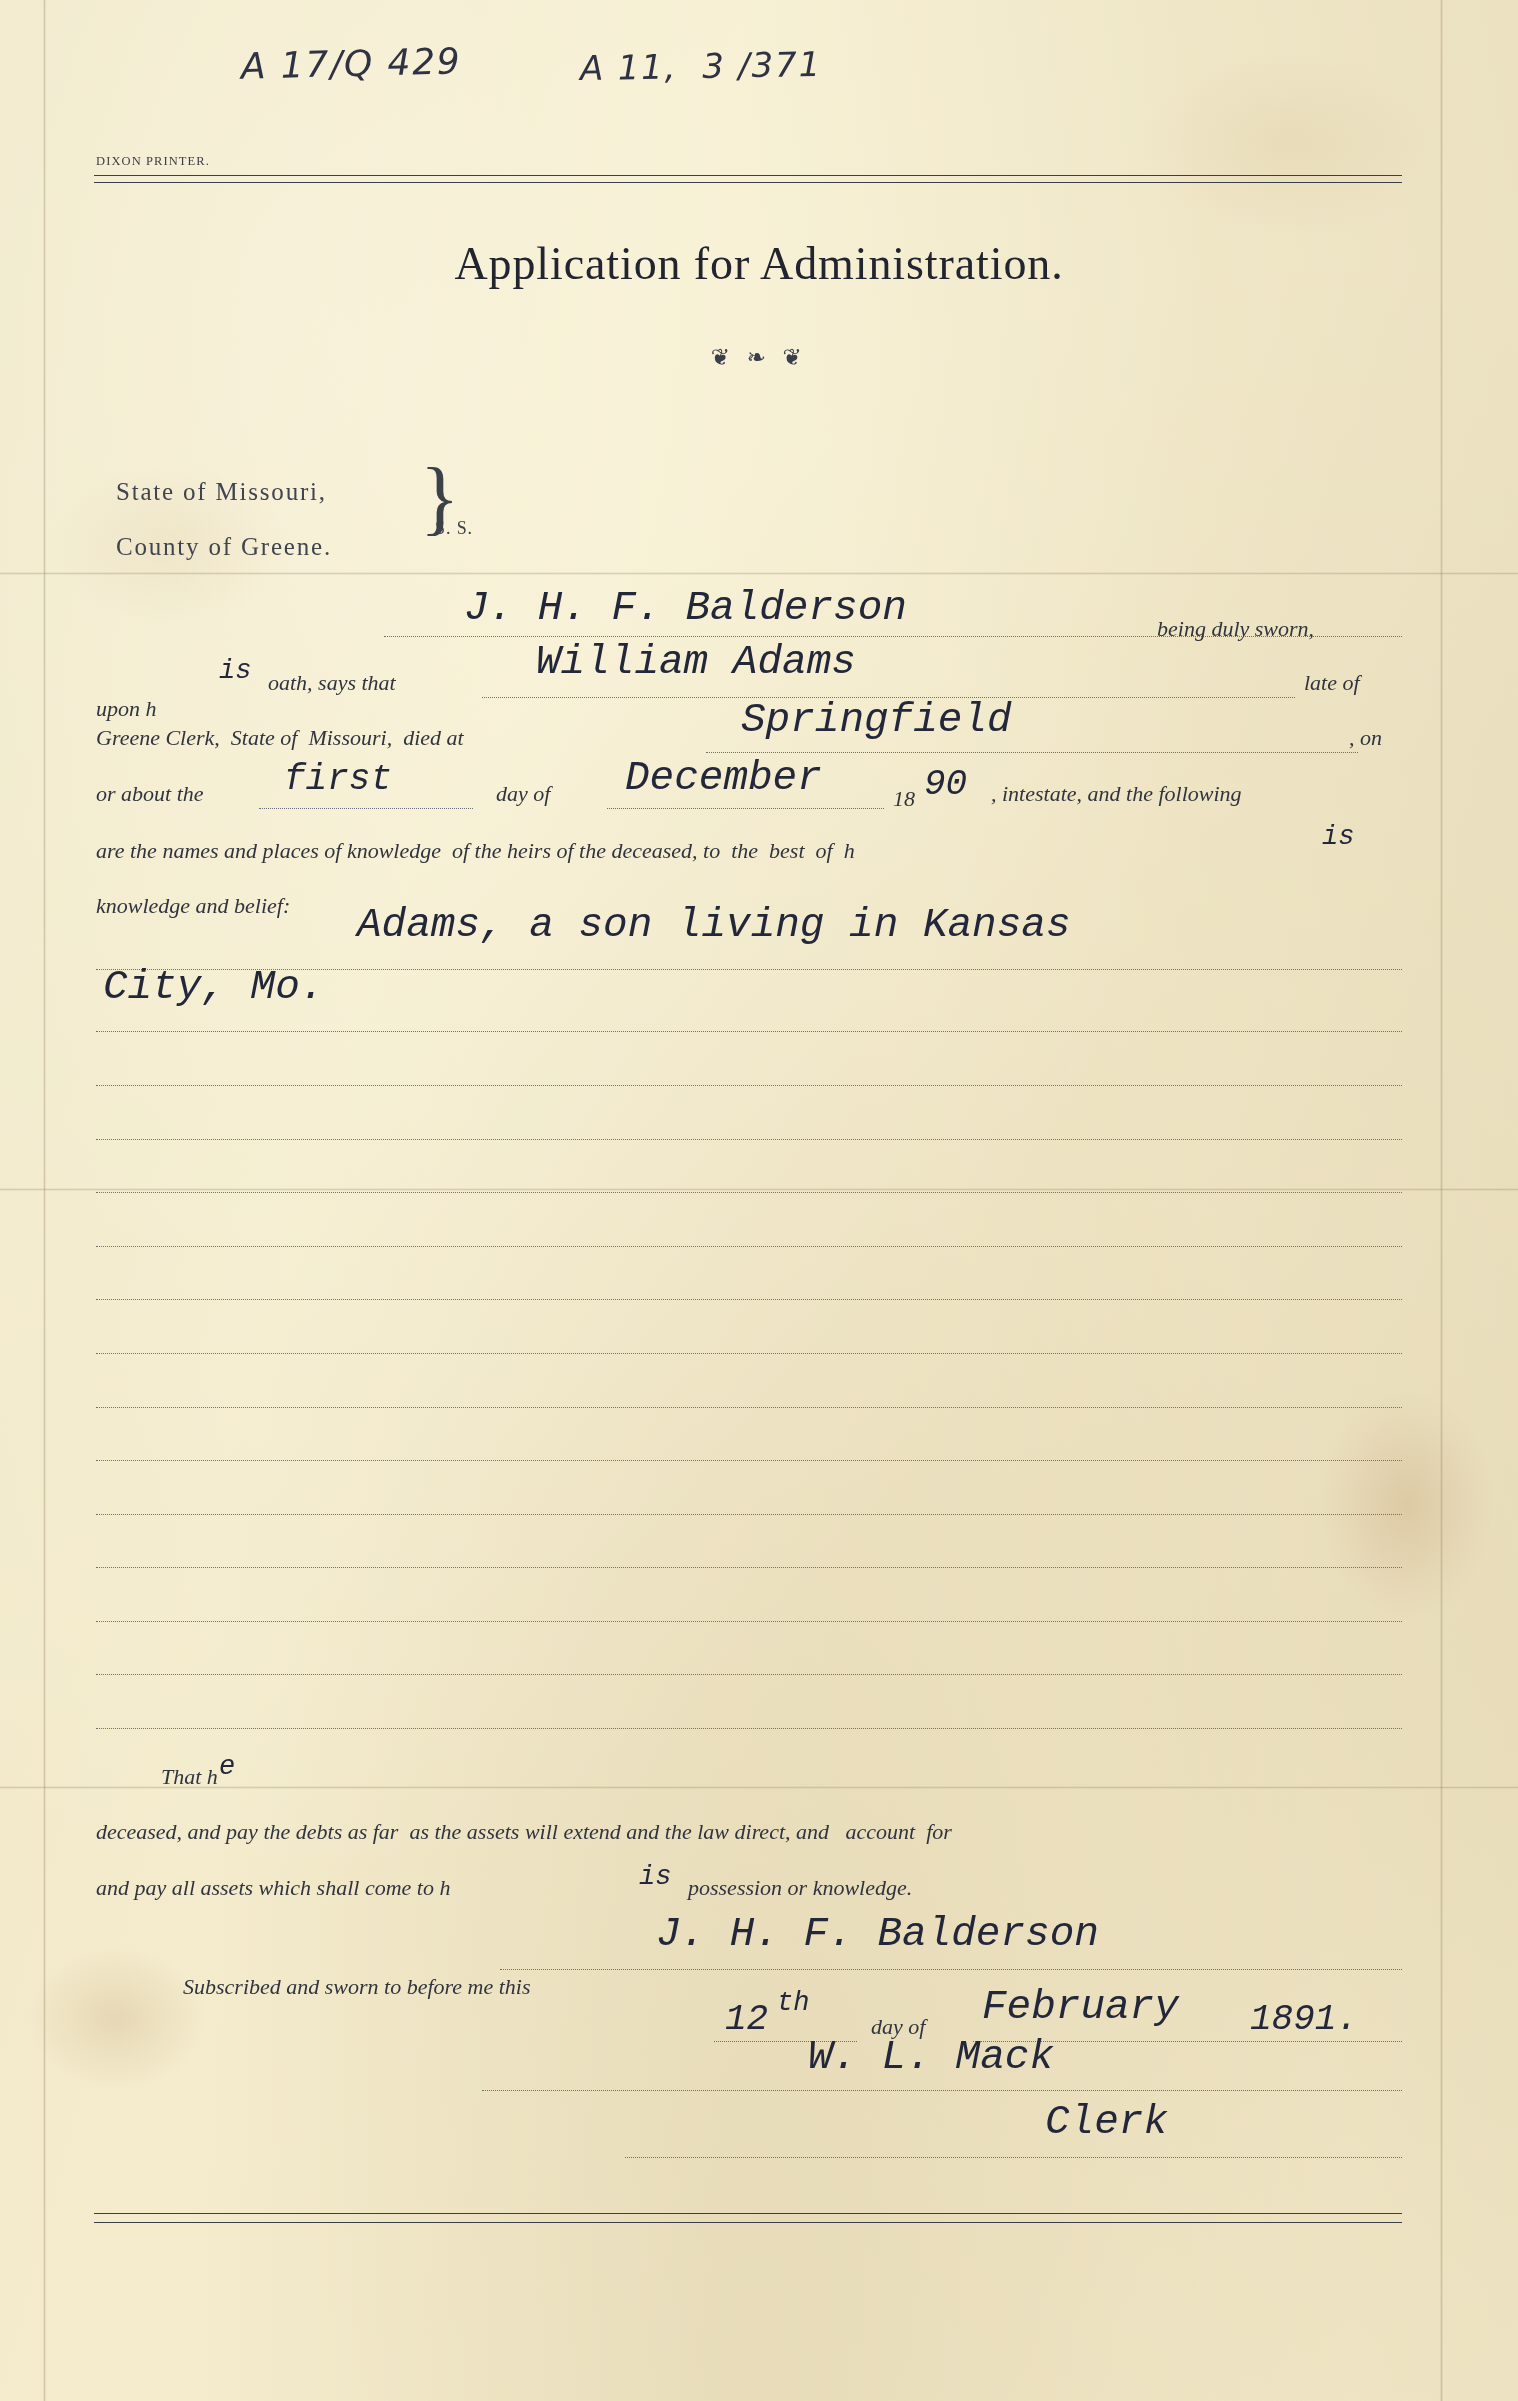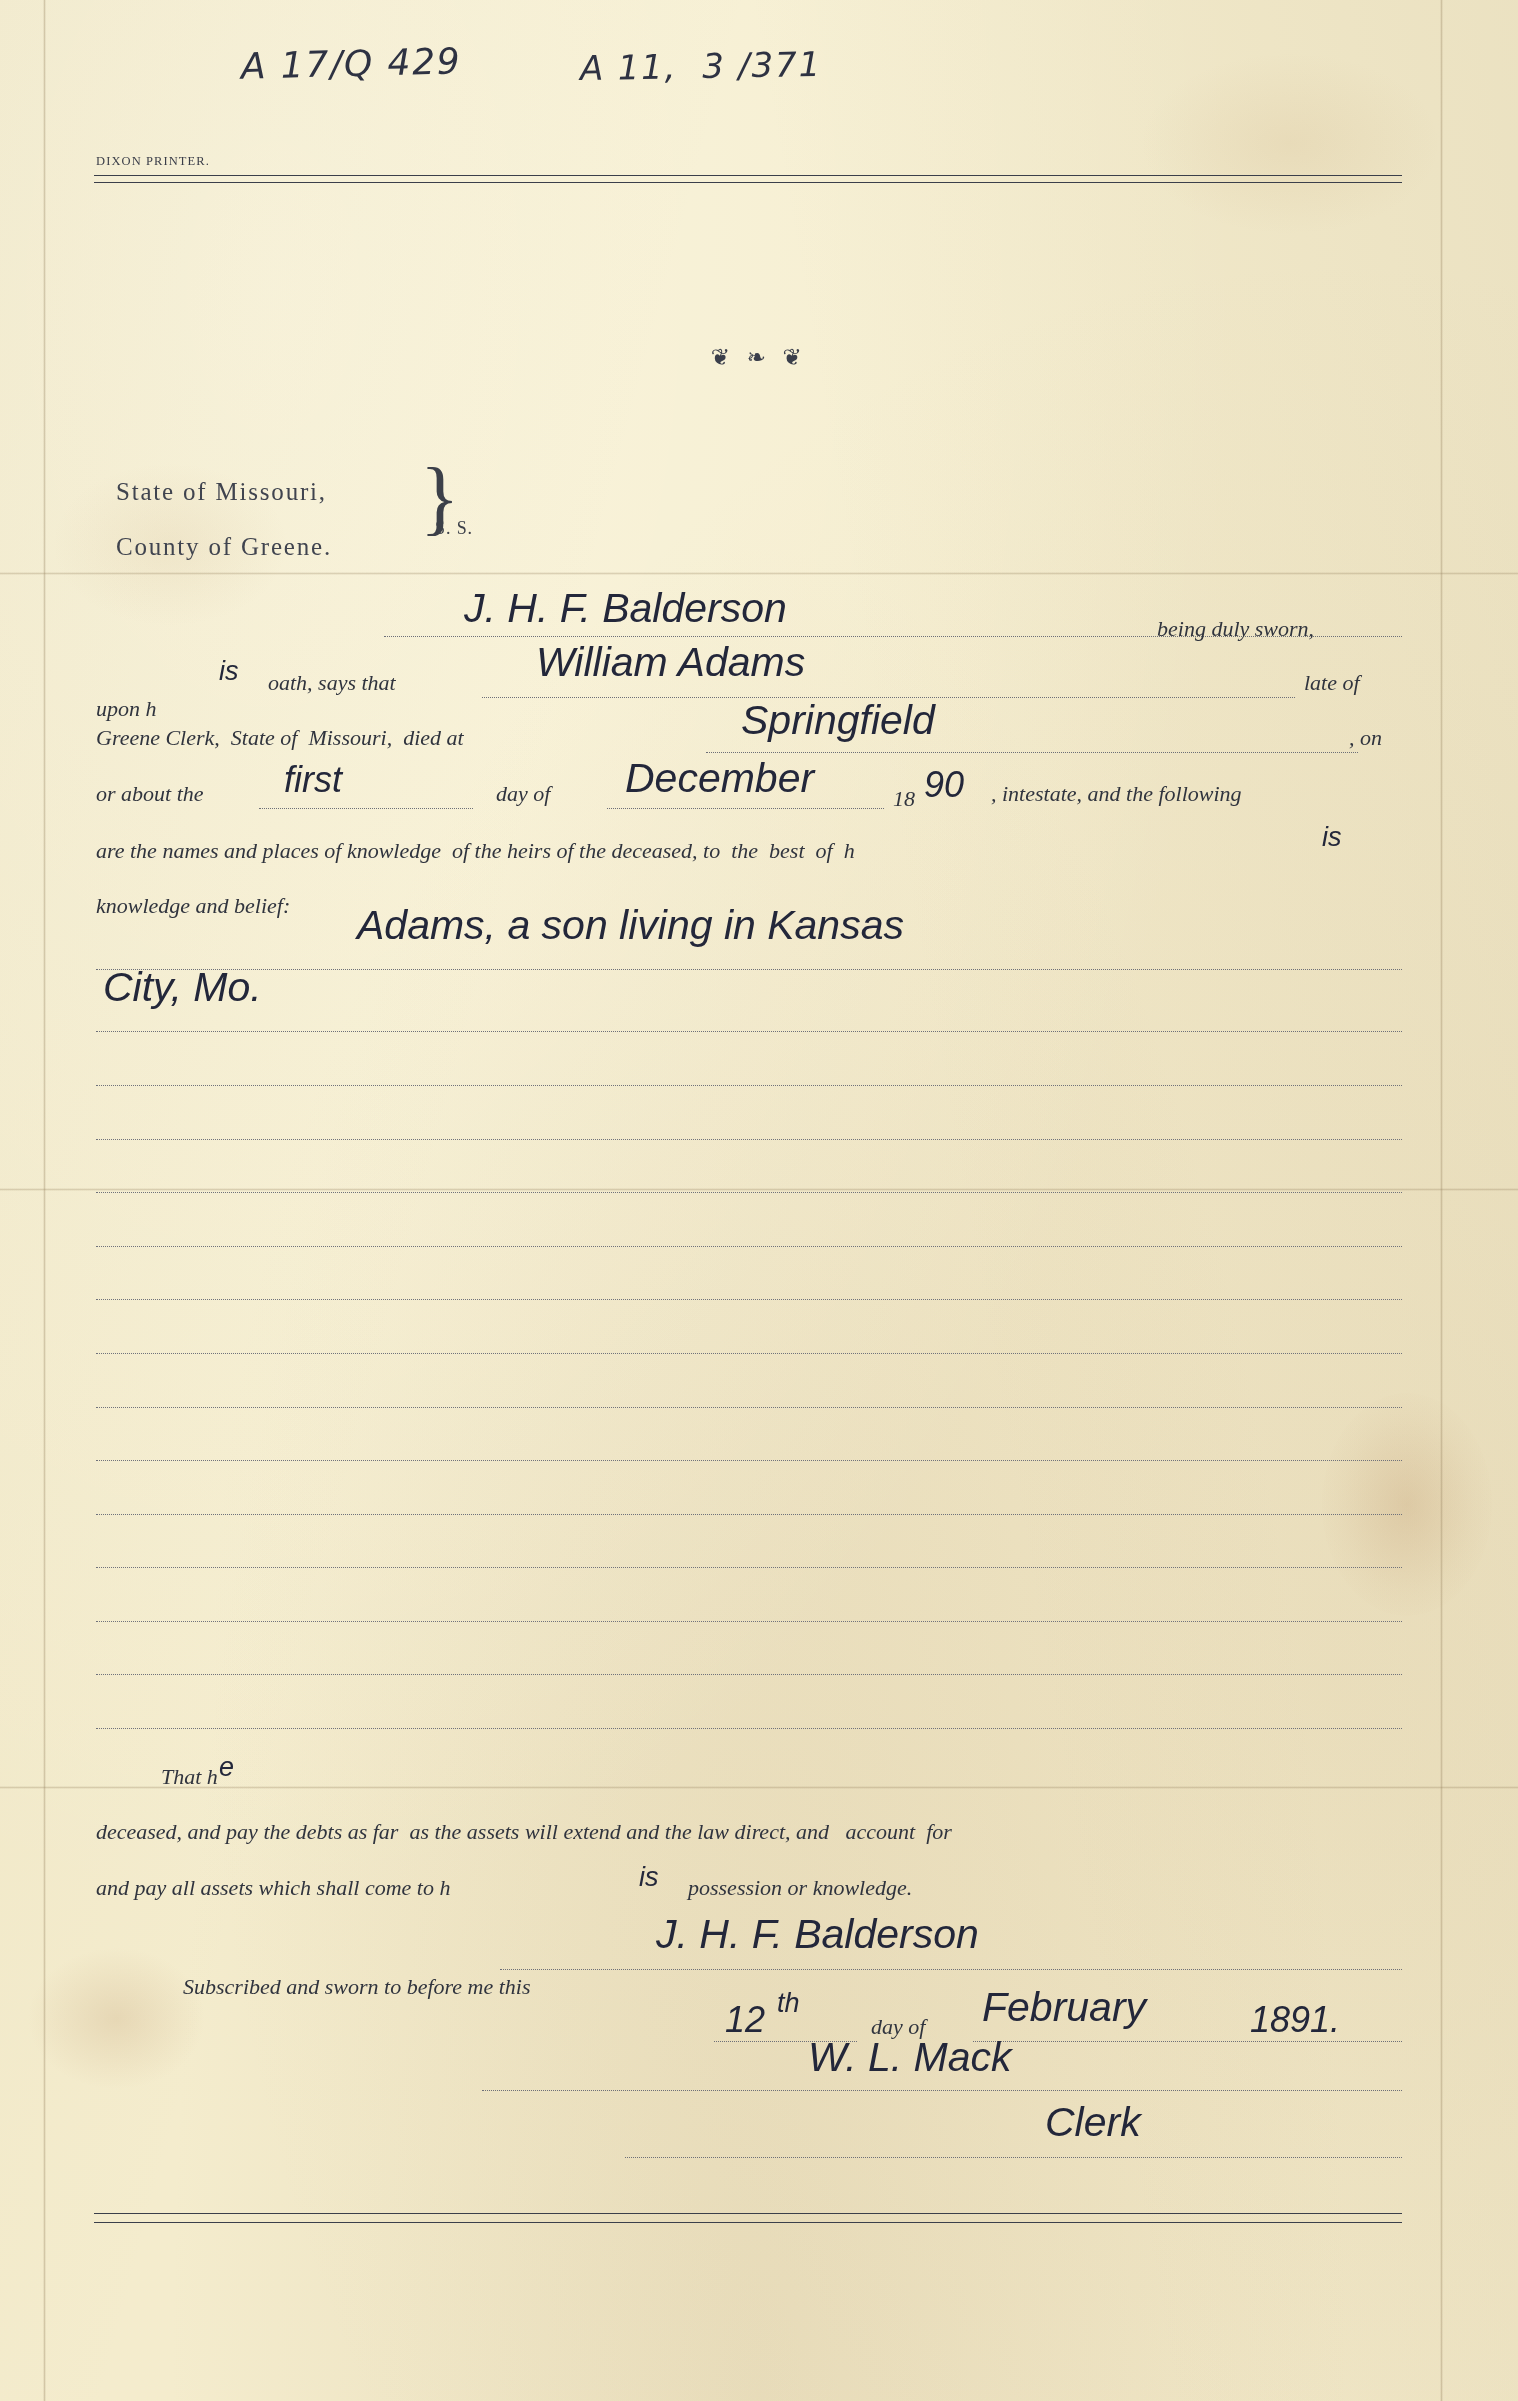--- a/index.html
+++ b/index.html
@@ -137,21 +137,21 @@
   }
   .dotline {
     position: absolute;
     border-bottom: 1.8px dotted #6d6f78;
     height: 0;
   }
 
   
   .hand {
     position: absolute;
-    font-family: Liberation Sans, sans-serif;
+    font-family: Liberation Mono, monospace;
     font-style: italic;
     color: #23273a;
     white-space: pre;
     font-weight: 400;
   }
   .hand.sm { font-size: 27px; }
   .hand.md { font-size: 36px; }
   .hand.lg { font-size: 41px; }
 
   
@@ -174,20 +174,21 @@
   <div class="fold-h" style="top:1188px;"></div>
   <div class="fold-h" style="top:1786px;"></div>
 
   <div class="archive-ref">A 17/Q 429</div>
   <div class="archive-ref2">A 11,  3 /371</div>
 
   <div class="printer-mark">Dixon Printer.</div>
   <div class="rule" style="top:175px;"></div>
   <div class="rule thin" style="top:182px;"></div>
 
+  <div class="doc-title">Application for Administration.</div>
   <div class="ornament">❦ ❧ ❦</div>
 
   <div class="venue">
     <div>State of Missouri,</div>
     <div>County of Greene.</div>
   </div>
   <div class="brace">}</div>
   <div class="ss">S. S.</div>
 
   <div class="dotline" style="left:384px; top:636px; width:1018px;"></div>

